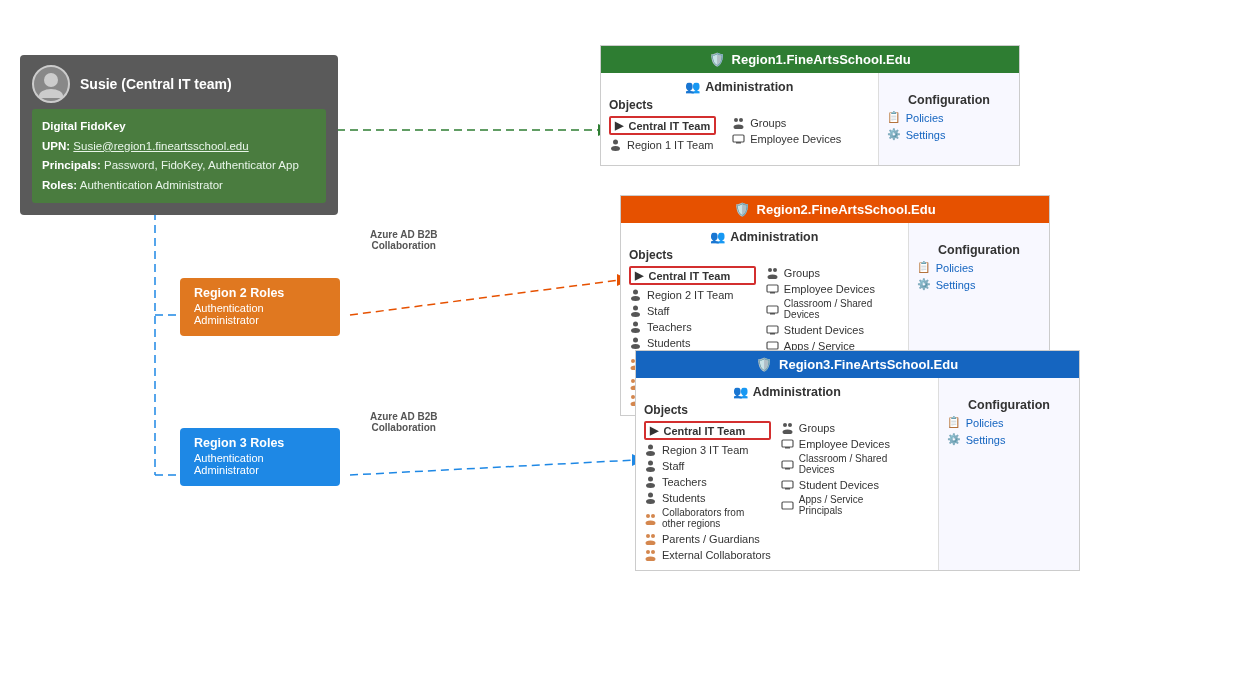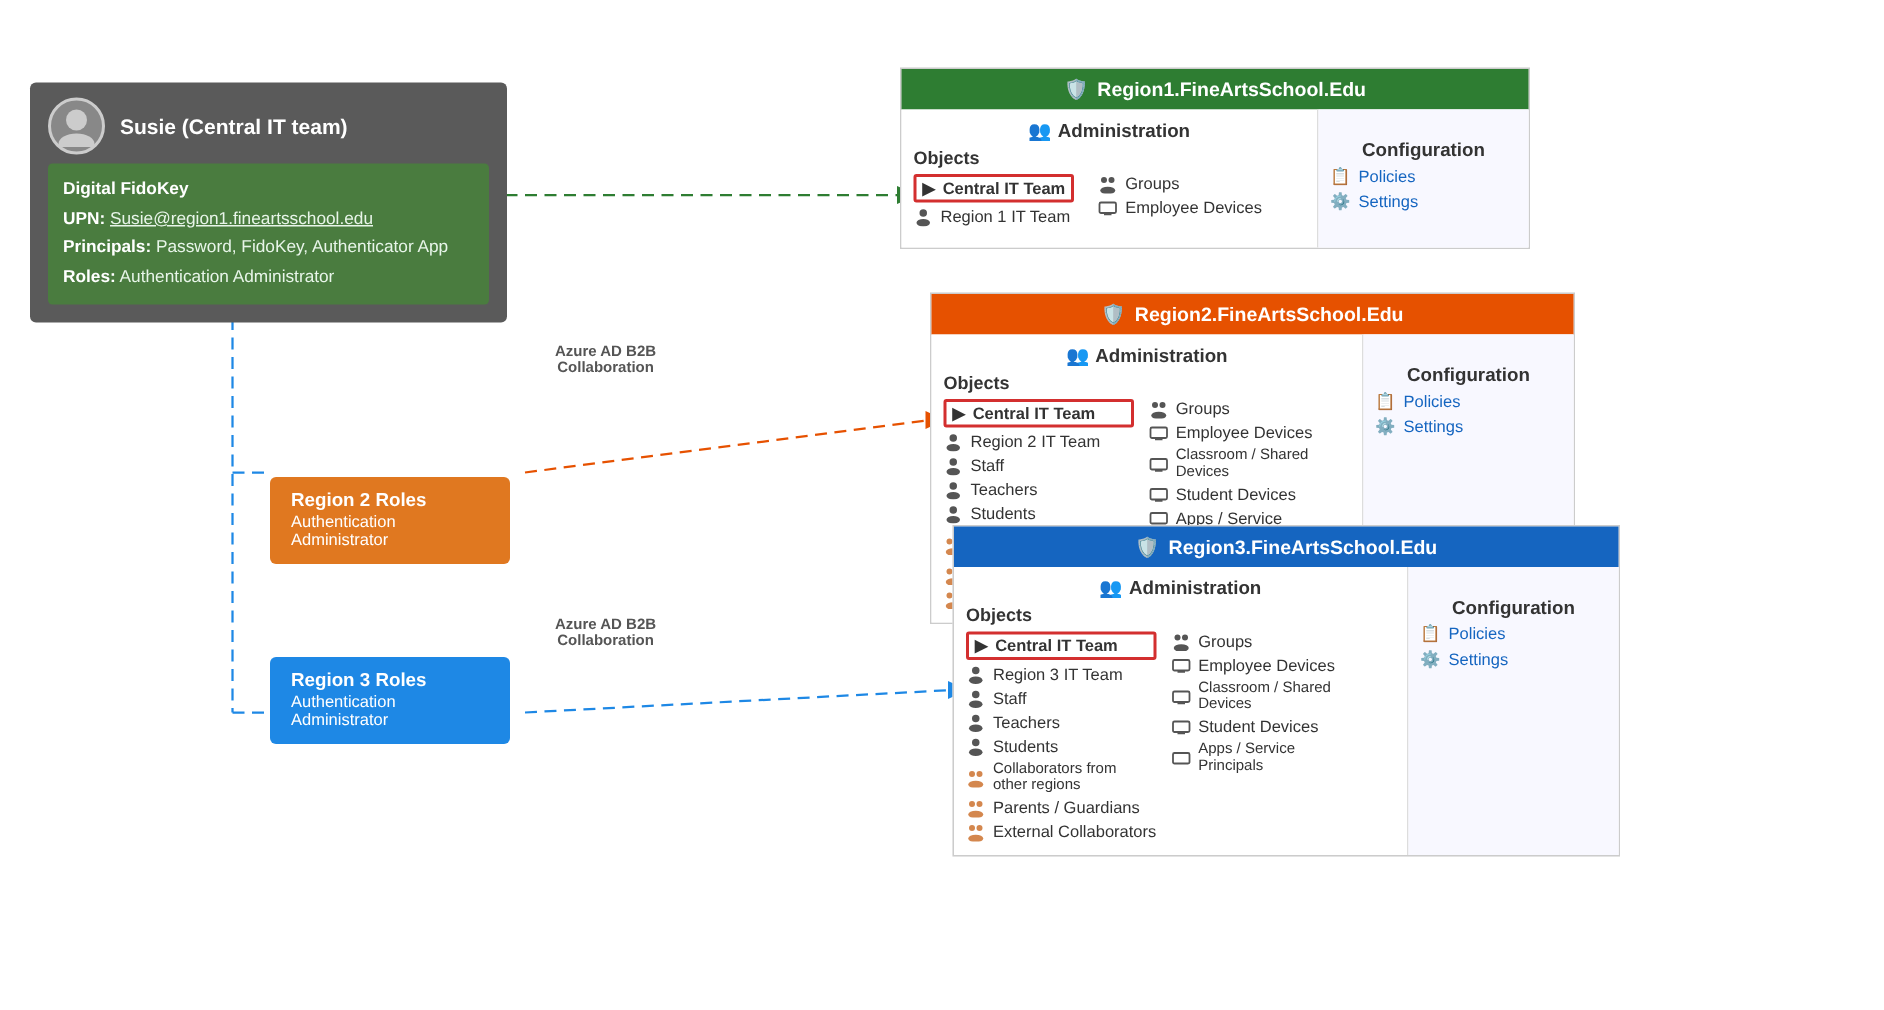--- a/index.html
+++ b/index.html
@@ -69,25 +69,24 @@
       position: absolute;
       padding: 8px 14px 10px 14px;
       border-radius: 4px;
       color: #fff;
       min-width: 160px;
     }
     .role-box-region2 {
       background: #e07820;
       top: 278px;
       left: 180px;
-      margin-top: 40px;
     }
     .role-box-region3 {
       background: #1e88e5;
-      top: 438px;
+      top: 428px;
       left: 180px;
     }
     .role-box .role-title {
       font-weight: bold;
       font-size: 12.5px;
     }
     .role-box .role-subtitle {
       font-size: 11px;
       margin-top: 2px;
     }

